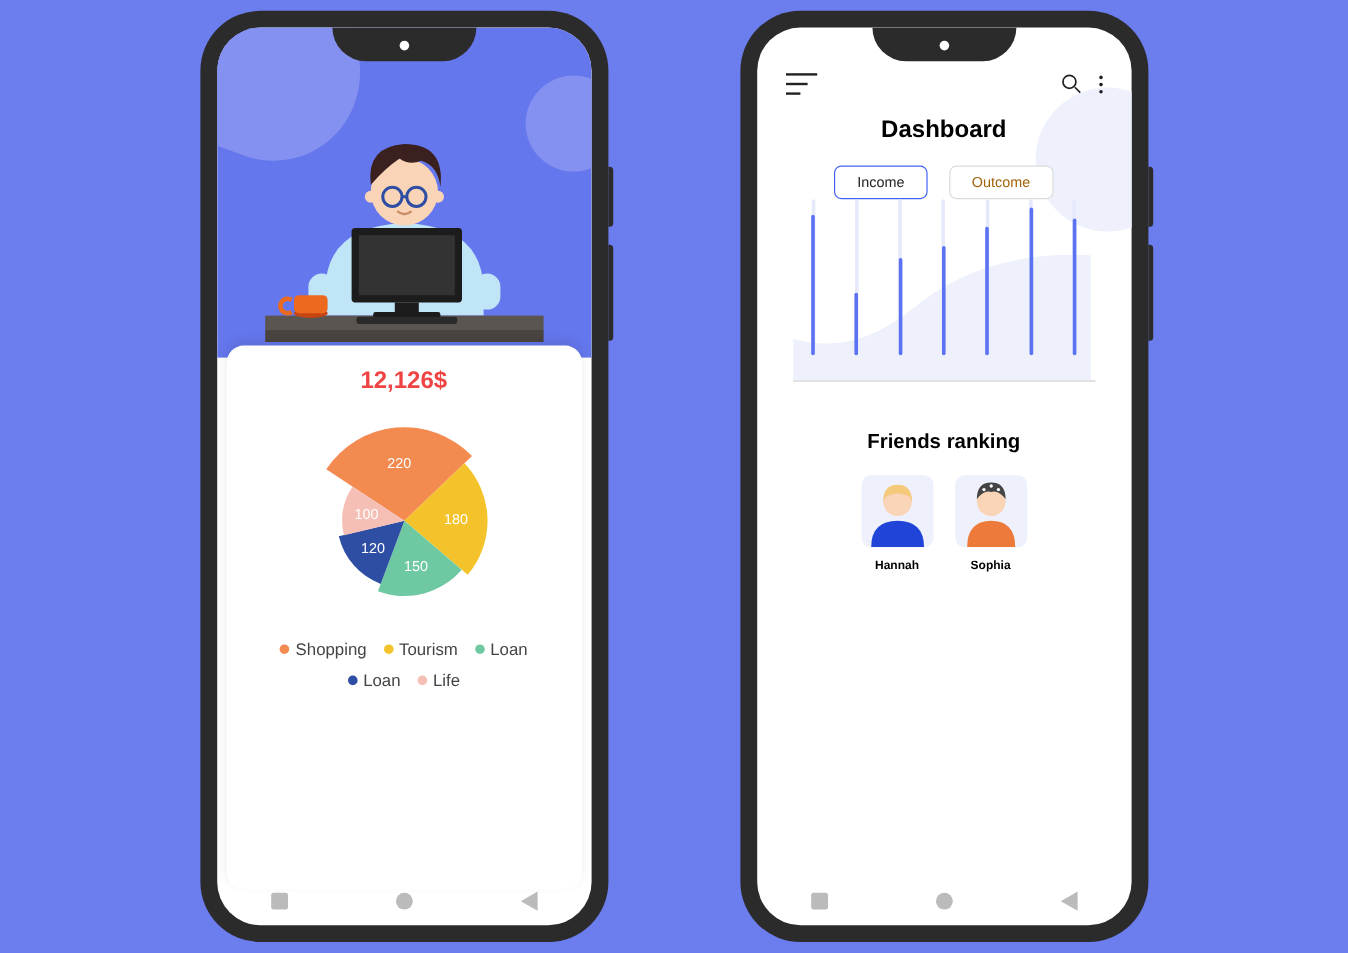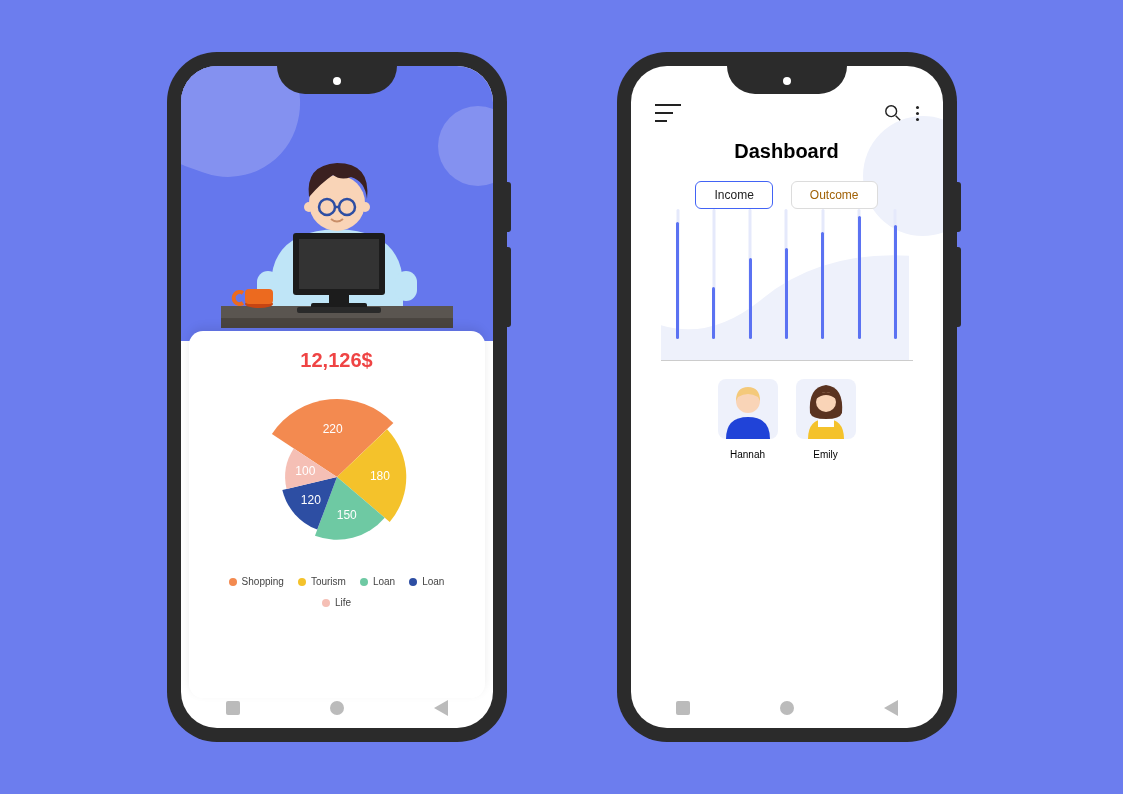--- a/index.html
+++ b/index.html
@@ -8,21 +8,21 @@
   height: 794px;
   background: #6c7dee;
   font-family: Arial, Helvetica, sans-serif;
   display: flex;
   justify-content: center;
   align-items: center;
   gap: 110px;
 }
 .phone {
   width: 340px;
-  height: 690px;
+  height: 776px;
   background: #2b2b2b;
   border-radius: 50px;
   padding: 14px;
   position: relative;
 }
 .screen {
   width: 100%;
   height: 100%;
   background: #fff;
   border-radius: 36px;
@@ -123,21 +123,21 @@
   justify-content: center;
   margin-top: 20px;
   text-align: center;
 }
 .legend {
   display: flex;
   flex-wrap: wrap;
   justify-content: center;
   gap: 10px 14px;
   padding: 14px 30px 0;
-  font-size: 10px;
+  font-size: 14px;
   color: #444;
   align-items: flex-end;
 }
 .legend-item { display: flex; align-items: center; gap: 5px; }
 .legend-dot { width: 8px; height: 8px; border-radius: 50%; }
 
 
 .navbar {
   position: absolute;
   bottom: 6px;
@@ -229,20 +229,21 @@
   text-align: center;
   font-size: 17px;
   font-weight: bold;
   margin-top: 40px;
 }
 .friends-row {
   display: flex;
   justify-content: center;
   gap: 18px;
   margin-top: 18px;
+  font-weight: bold;
 }
 .friend {
   display: flex;
   flex-direction: column;
   align-items: center;
 }
 .friend-avatar {
   width: 60px;
   height: 60px;
   background: #eef1fb;
@@ -435,42 +436,44 @@
           <div class="bar-col">
             <div class="bar-slot">
               <div class="bar-outline"></div>
               <div class="bar" style="height: 114.4px;"></div>
             </div>
             <div class="bar-label">SU</div>
           </div>
         </div>
     </div>
 
+    <div class="friends-title">Friends ranking</div>
     <div class="friends-row" id="friends">
         <div class="friend">
           <div class="friend-avatar">
             <svg viewBox="0 0 60 60">
               <circle cx="30" cy="22" r="12" fill="#f9d4b7"></circle>
               <path d="M18 22 Q18 8 30 8 Q42 8 42 22 L40 18 Q30 12 20 18 Z" fill="#f4c97a"></path>
               <path d="M8 60 Q8 38 30 38 Q52 38 52 60 Z" fill="#2043d8"></path>
             </svg>
           </div>
           <div class="friend-name">Hannah</div>
         </div>
         <div class="friend">
           <div class="friend-avatar">
             <svg viewBox="0 0 60 60">
-              <path d="M14 34 Q12 8 30 6 Q48 8 46 34 Q44 40 30 40 Q16 40 14 34Z" fill="#5a3320"></path>
-              <circle cx="30" cy="23" r="10" fill="#f9d4b7"></circle>
-              <path d="M20 20 Q30 12 40 20 L40 16 Q30 10 20 16Z" fill="#5a3320"></path>
-              <path d="M12 60 Q12 40 30 40 Q48 40 48 60 Z" fill="#f4c22b"></path>
-              <rect x="22" y="40" width="16" height="8" fill="#fff"></rect>
+              <circle cx="30" cy="22" r="12" fill="#f9d4b7"></circle>
+              <path d="M18 20 Q18 6 30 6 Q42 6 42 20 Q36 12 30 14 Q24 12 18 20Z" fill="#444"></path>
+              <circle cx="24" cy="12" r="1.4" fill="#fff"></circle>
+              <circle cx="30" cy="9" r="1.4" fill="#fff"></circle>
+              <circle cx="36" cy="12" r="1.4" fill="#fff"></circle>
+              <path d="M10 60 Q10 38 30 38 Q50 38 50 60 Z" fill="#ed7a3a"></path>
             </svg>
           </div>
-          <div class="friend-name">Emily</div>
+          <div class="friend-name">Sophia</div>
         </div>
       </div>
 
     <div class="navbar">
       <div class="nav-sq"></div>
       <div class="nav-circ"></div>
       <div class="nav-tri"></div>
     </div>
   </div>
 </div>

